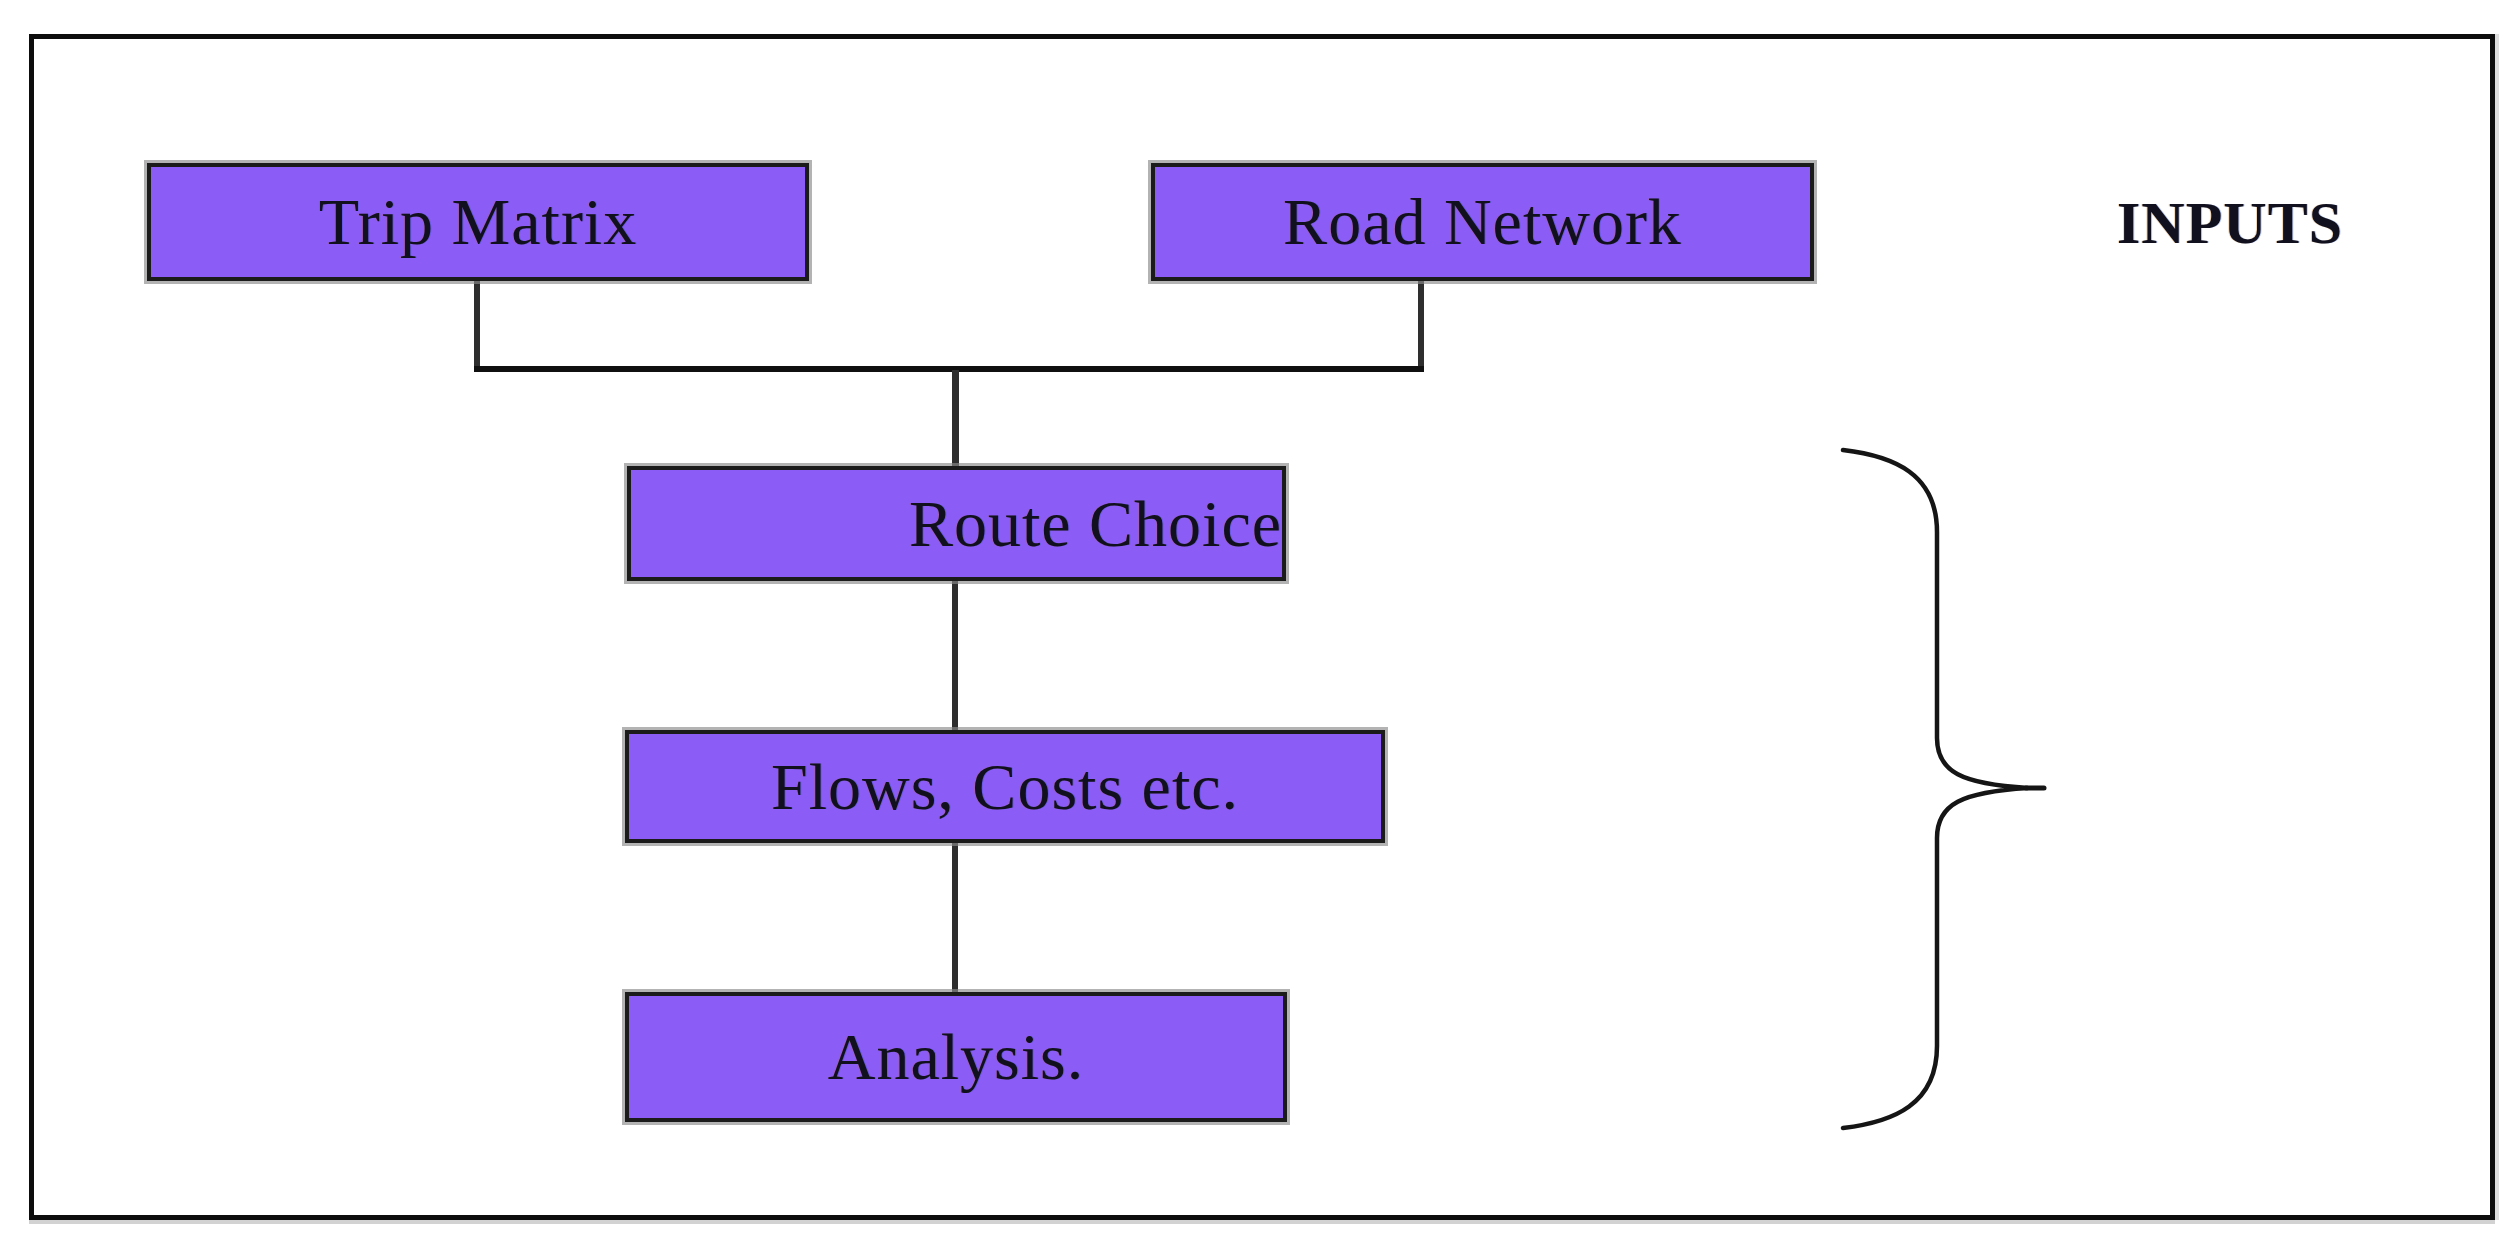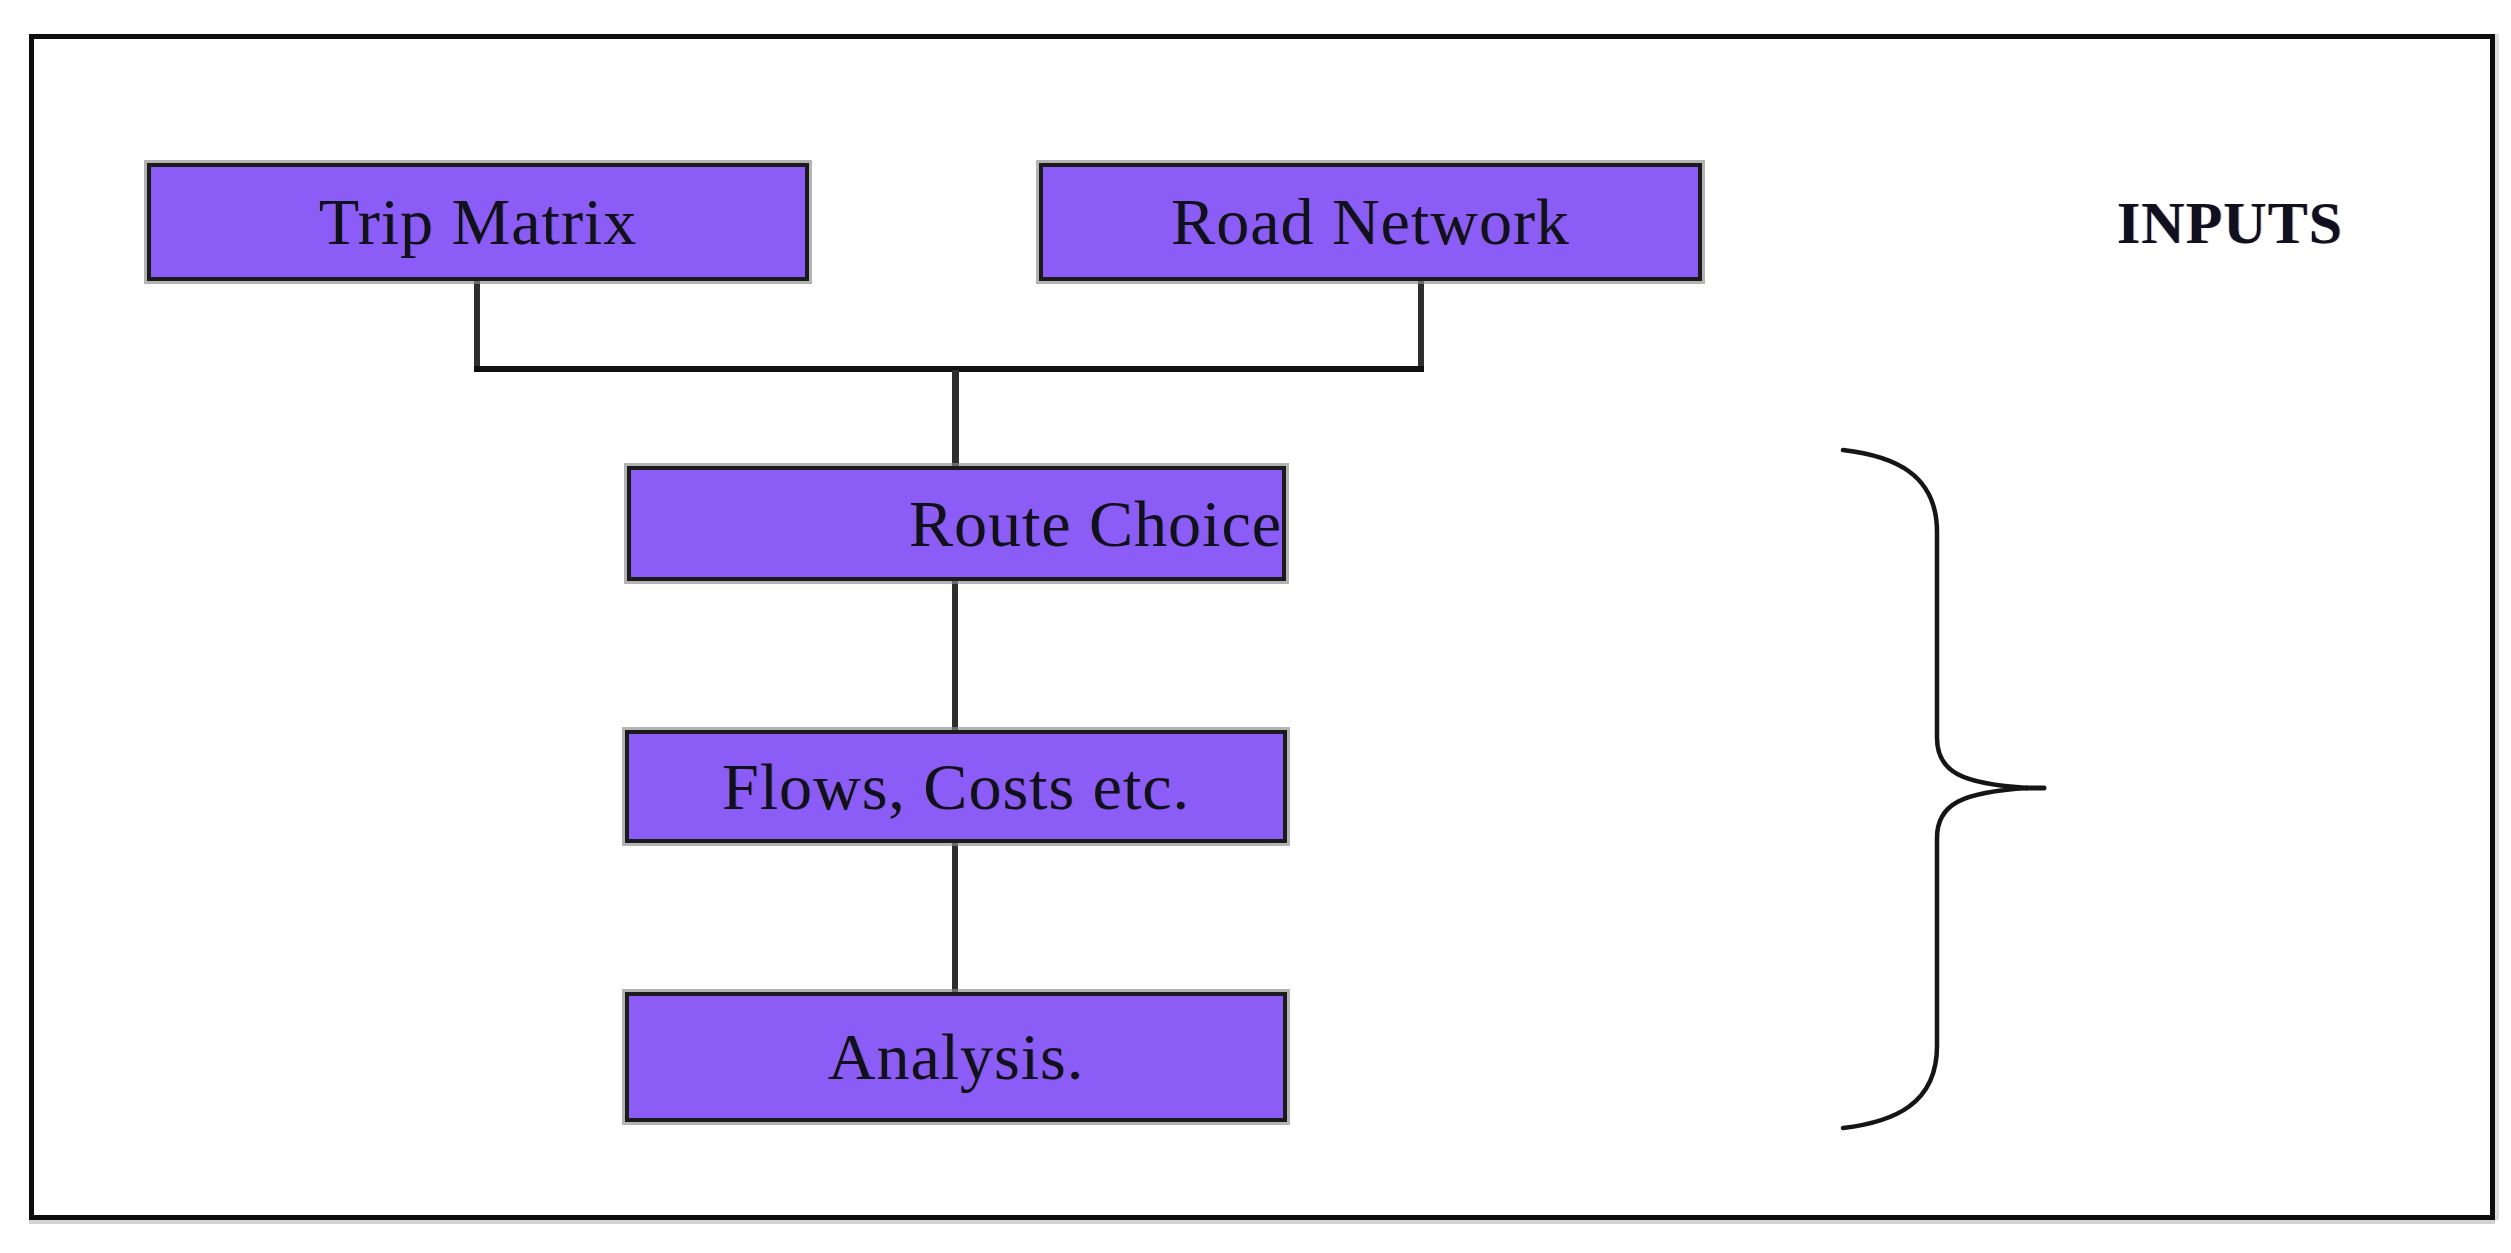--- a/index.html
+++ b/index.html
@@ -42,23 +42,23 @@
     font-size: 66px;
     letter-spacing: 1px;
     white-space: nowrap;
     text-shadow: 1px 0 0 rgba(30,80,200,0.28), -1px 0 0 rgba(200,110,10,0.28);
   }
   .side-label {
     font-size: 60px;
     font-weight: bold;
   }
   .node--trip    { left: 147px;  top: 163px; width: 662px; height: 118px; }
-  .node--road    { left: 1039px; top: 163px; width: 663px; height: 118px; }
+  .node--road    { left: 1151px; top: 163px; width: 663px; height: 118px; }
   .node--route   { left: 627px;  top: 466px; width: 659px; height: 115px; justify-content: flex-end; }
-  .node--flows   { left: 625px;  top: 730px; width: 662px; height: 113px; }
+  .node--flows   { left: 625px;  top: 730px; width: 760px; height: 113px; }
   .node--analysis{ left: 625px;  top: 992px; width: 662px; height: 130px; }
 
   .label-box {
     position: absolute;
     display: flex;
     align-items: center;
     justify-content: center;
     z-index: 3;
   }
   .label--inputs  { left: 2095px; top: 186px; width: 270px; height: 74px; }

